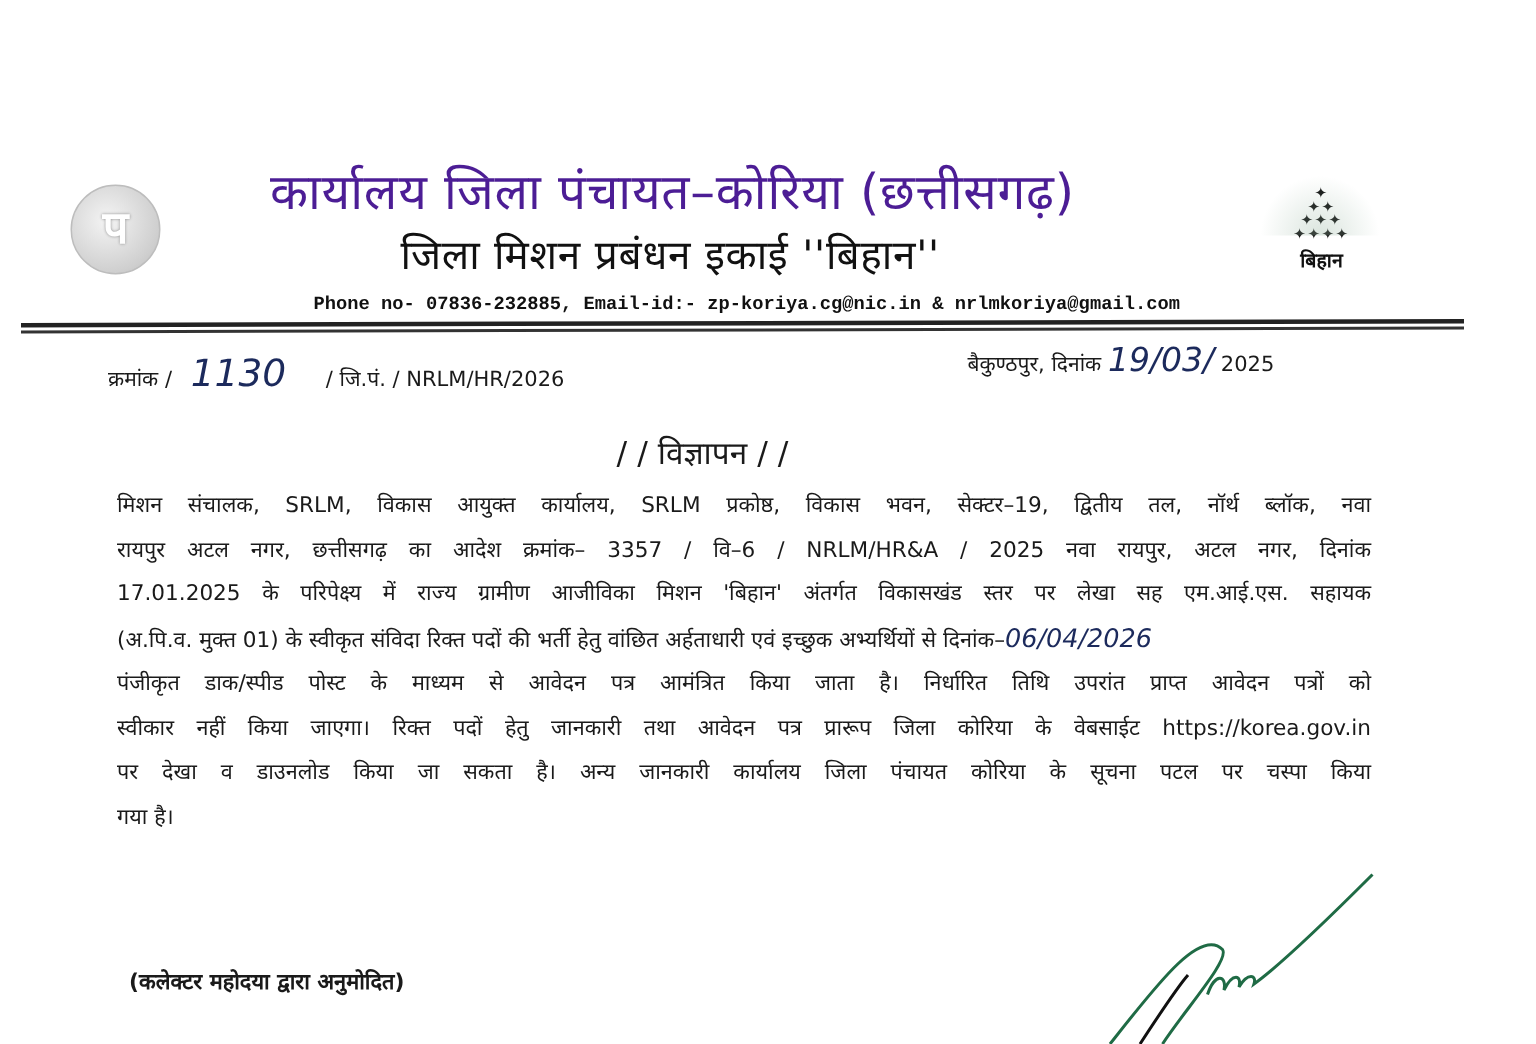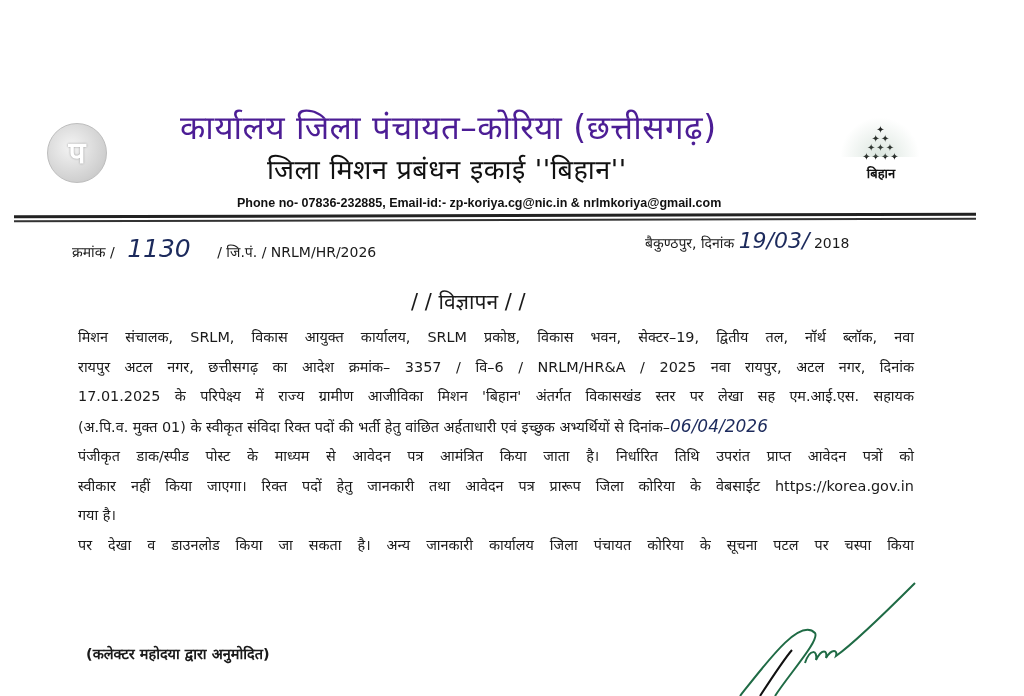--- a/index.html
+++ b/index.html
@@ -19,21 +19,21 @@
     .emblem span { font-size: 30px; font-weight: bold; color: #ffffff; text-shadow: 0 0 2px #888; line-height: 1; }
     .title1 {
       left: 180px; top: 104px; font-size: 33px; font-family: "DejaVu Sans", sans-serif;
       letter-spacing: 0.5px; white-space: nowrap; color: #4c1d95;
     }
     .title2 {
       left: 267px; top: 150px; font-size: 27px; white-space: nowrap; color: #111; letter-spacing: 0.5px;
     }
     .contact {
       left: 209px; top: 196px; font-size: 12.5px; font-weight: bold; white-space: nowrap;
-      font-family: Liberation Sans, sans-serif; color: #111; margin-left: 28px;
+      font-family: Liberation Mono, monospace; color: #111;
     }
     .bihan-logo { left: 846px; top: 125px; width: 70px; height: 75px; text-align: center; }
     .bihan-logo .people { font-size: 10px; line-height: 9px; color: #111; letter-spacing: 1px; }
     .bihan-logo .lbl { font-size: 13px; font-weight: bold; margin-top: 3px; color: #111; }
     .rays { position: absolute; left: -6px; top: -8px; width: 80px; height: 40px;
       background: radial-gradient(ellipse at 50% 100%, rgba(150,180,160,0.35), rgba(255,255,255,0) 70%); }
     .rule1 { left: 14px; top: 214px; width: 962px; height: 3px; background: #222; transform: rotate(-0.15deg); }
     .rule2 { left: 14px; top: 219px; width: 962px; height: 1.5px; background: #333; transform: rotate(-0.15deg); }
     .ref-left { left: 72px; top: 234px; font-size: 14px; white-space: nowrap; }
     .hand { font-family: "DejaVu Sans", sans-serif; color: #1c2a5c; font-size: 25px; font-style: italic; margin-top: 32px; }
@@ -71,34 +71,34 @@
 <div class="abs rule2"></div>
 
 <div class="abs ref-left">
   <span>क्रमांक /</span>
   <span class="hand" style="margin:0 22px 0 8px;">1130</span>
   <span>/ जि.पं. / NRLM/HR/2026</span>
 </div>
 <div class="abs ref-right">
   <span>बैकुण्ठपुर, दिनांक</span>
   <span class="hand" style="font-size:22px;">19/03/</span>
-  <span>2018</span>
+  <span>2025</span>
 </div>
 
 <div class="abs heading">/ / विज्ञापन / /</div>
 
 <div class="abs body-text">
   <span class="line">मिशन संचालक, SRLM, विकास आयुक्त कार्यालय, SRLM प्रकोष्ठ, विकास भवन, सेक्टर–19, द्वितीय तल, नॉर्थ ब्लॉक, नवा</span>
   <span class="line">रायपुर अटल नगर, छत्तीसगढ़ का आदेश क्रमांक– 3357 / वि–6 / NRLM/HR&amp;A / 2025 नवा रायपुर, अटल नगर, दिनांक</span>
   <span class="line">17.01.2025 के परिपेक्ष्य में राज्य ग्रामीण आजीविका मिशन 'बिहान' अंतर्गत विकासखंड स्तर पर लेखा सह एम.आई.एस. सहायक</span>
   <span class="line last"><span>(अ.पि.व. मुक्त 01) के स्वीकृत संविदा रिक्त पदों की भर्ती हेतु वांछित अर्हताधारी एवं इच्छुक अभ्यर्थियों से दिनांक–</span><span class="hdate">06/04/2026</span></span>
   <span class="line">पंजीकृत डाक/स्पीड पोस्ट के माध्यम से आवेदन पत्र आमंत्रित किया जाता है। निर्धारित तिथि उपरांत प्राप्त आवेदन पत्रों को</span>
   <span class="line">स्वीकार नहीं किया जाएगा। रिक्त पदों हेतु जानकारी तथा आवेदन पत्र प्रारूप जिला कोरिया के वेबसाईट https://korea.gov.in</span>
+  <span class="line">पर देखा व डाउनलोड किया जा सकता है। अन्य जानकारी कार्यालय जिला पंचायत कोरिया के सूचना पटल पर चस्पा किया</span>
   <span class="line last">गया है।</span>
-  <span class="line">पर देखा व डाउनलोड किया जा सकता है। अन्य जानकारी कार्यालय जिला पंचायत कोरिया के सूचना पटल पर चस्पा किया</span>
 </div>
 
 <div class="abs approved">(कलेक्टर महोदया द्वारा अनुमोदित)</div>
 
 <svg class="abs signature" viewBox="0 0 200 118">
   <path d="M10 118 C 40 80, 70 40, 85 55 C 90 62, 60 95, 45 118" fill="none" stroke="#1f6b45" stroke-width="2"></path>
   <path d="M30 118 C 45 95, 55 80, 62 72" fill="none" stroke="#111" stroke-width="2"></path>
   <path d="M75 85 C 80 70, 88 72, 86 82 C 92 70, 98 72, 96 80 C 102 70, 108 72, 106 78 C 120 68, 150 40, 185 5" fill="none" stroke="#1f6b45" stroke-width="2"></path>
 </svg>
 

